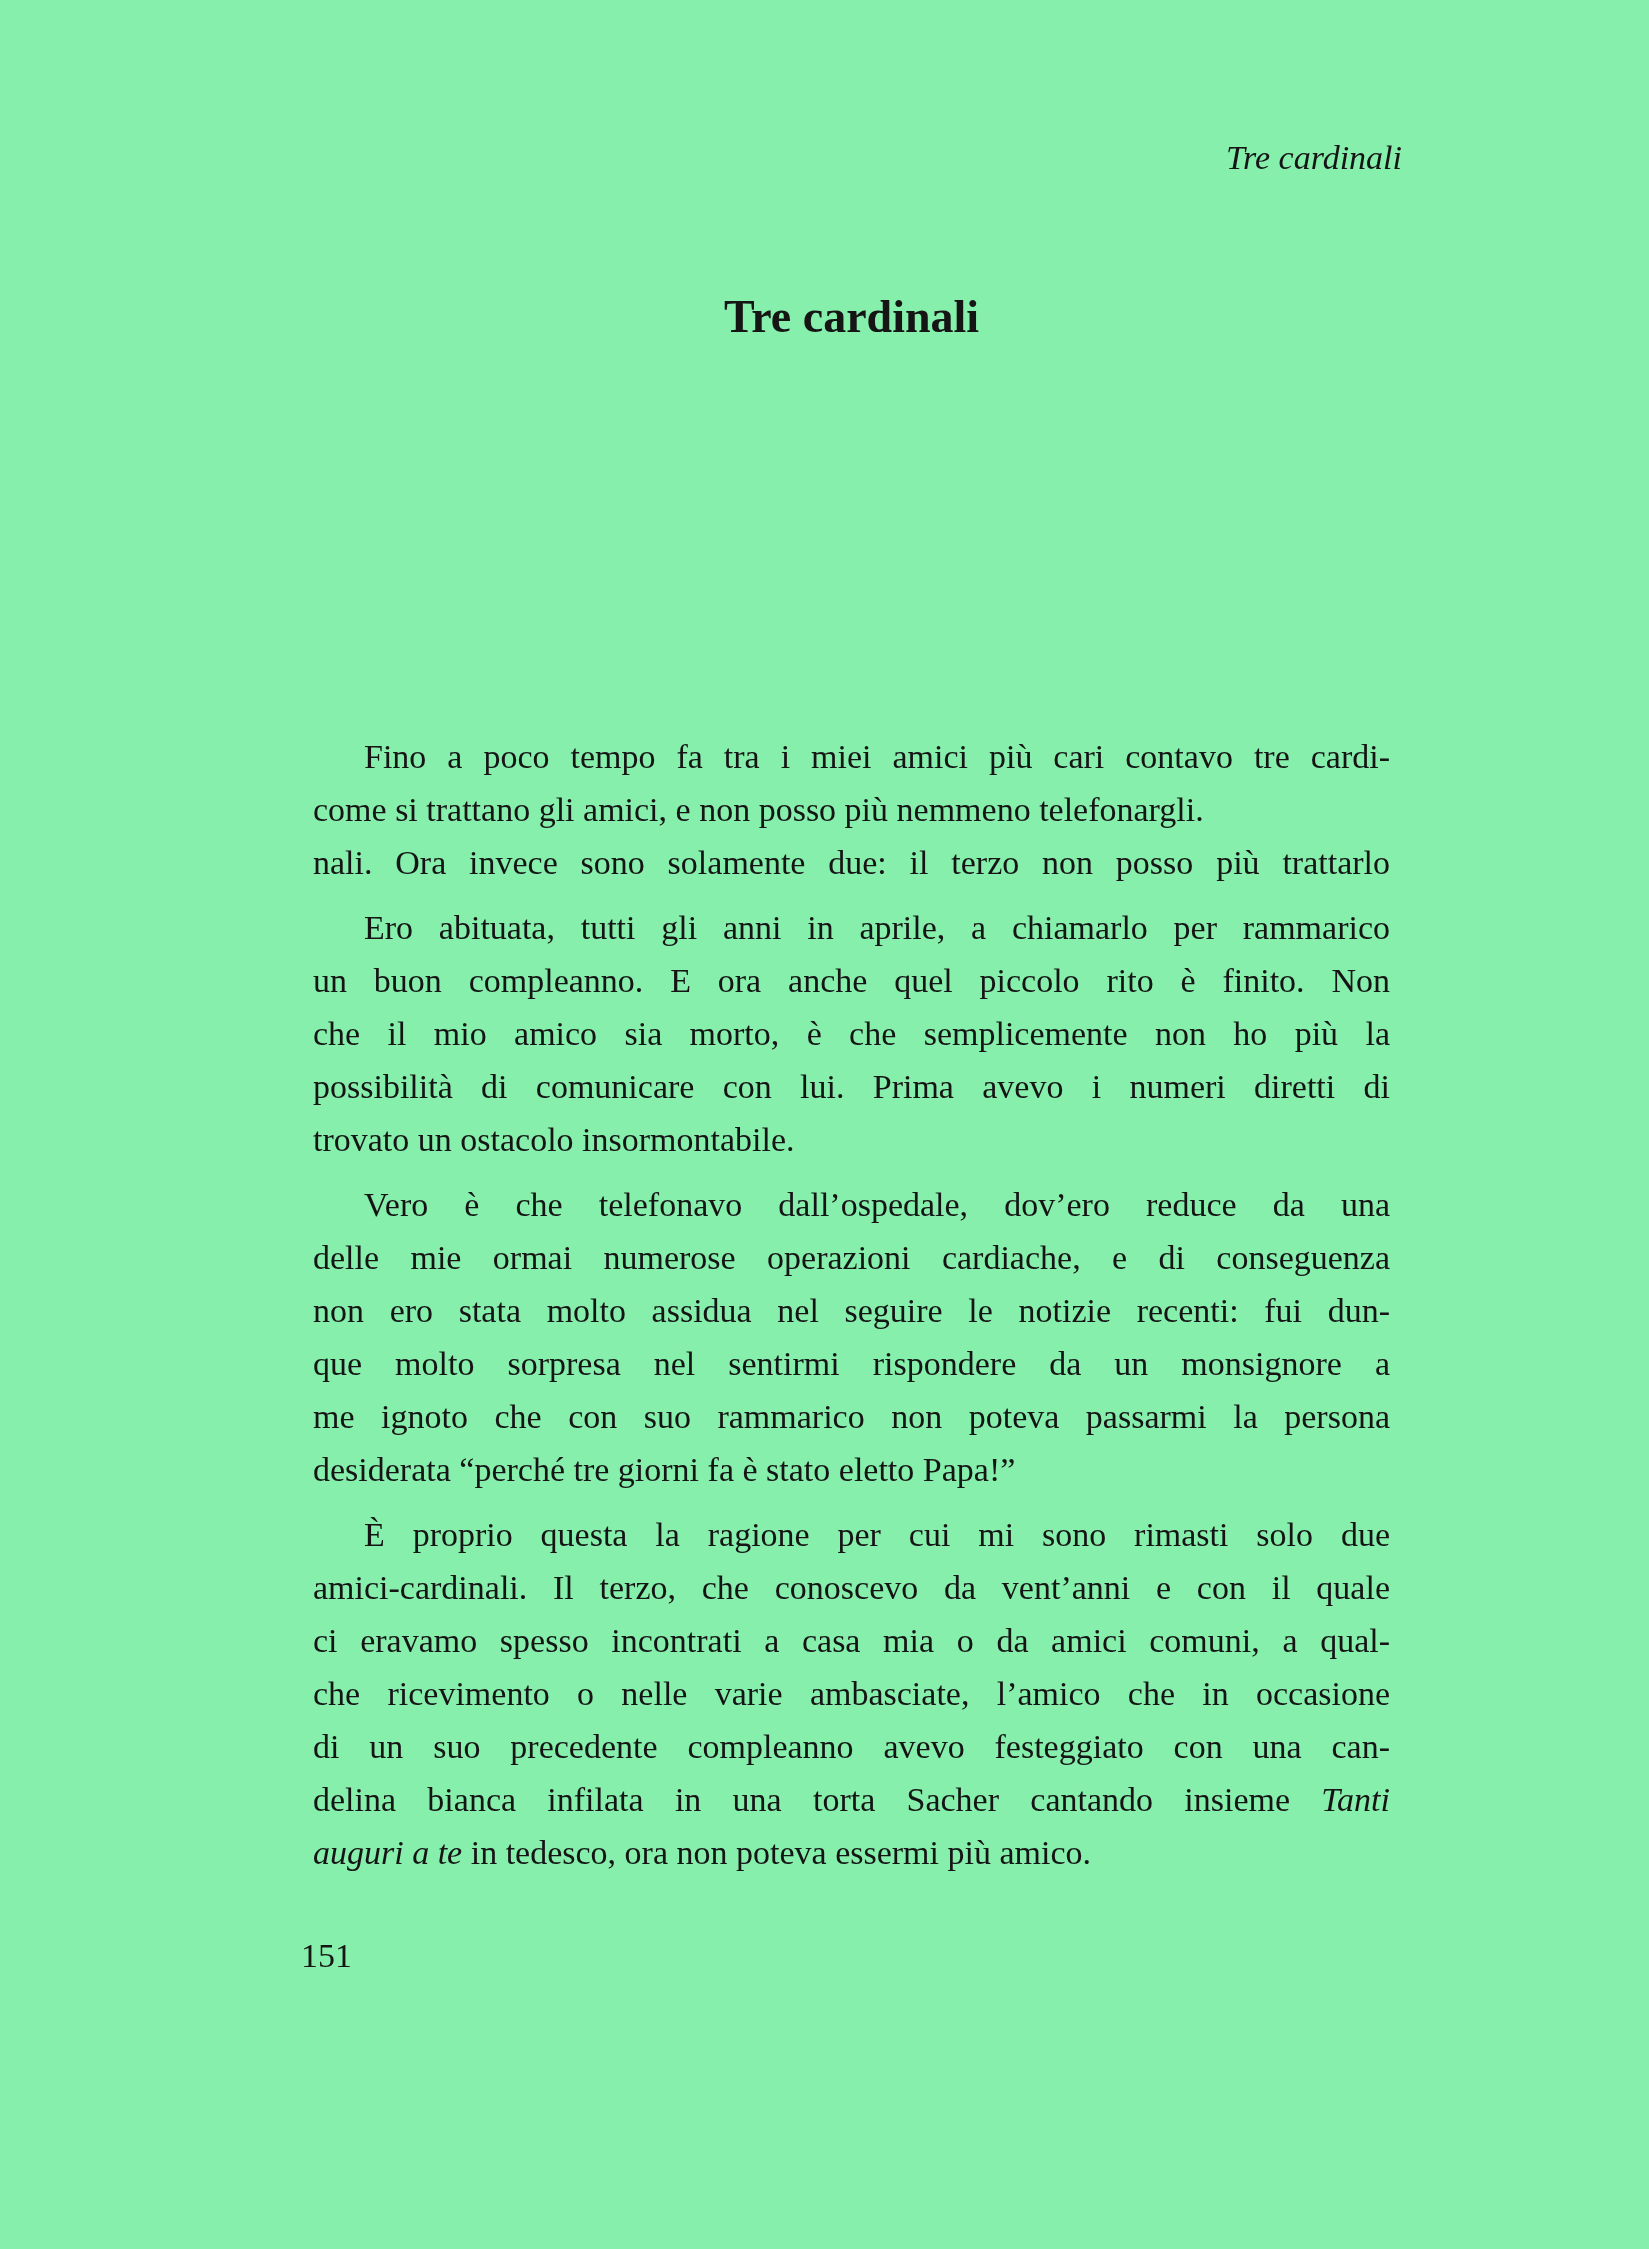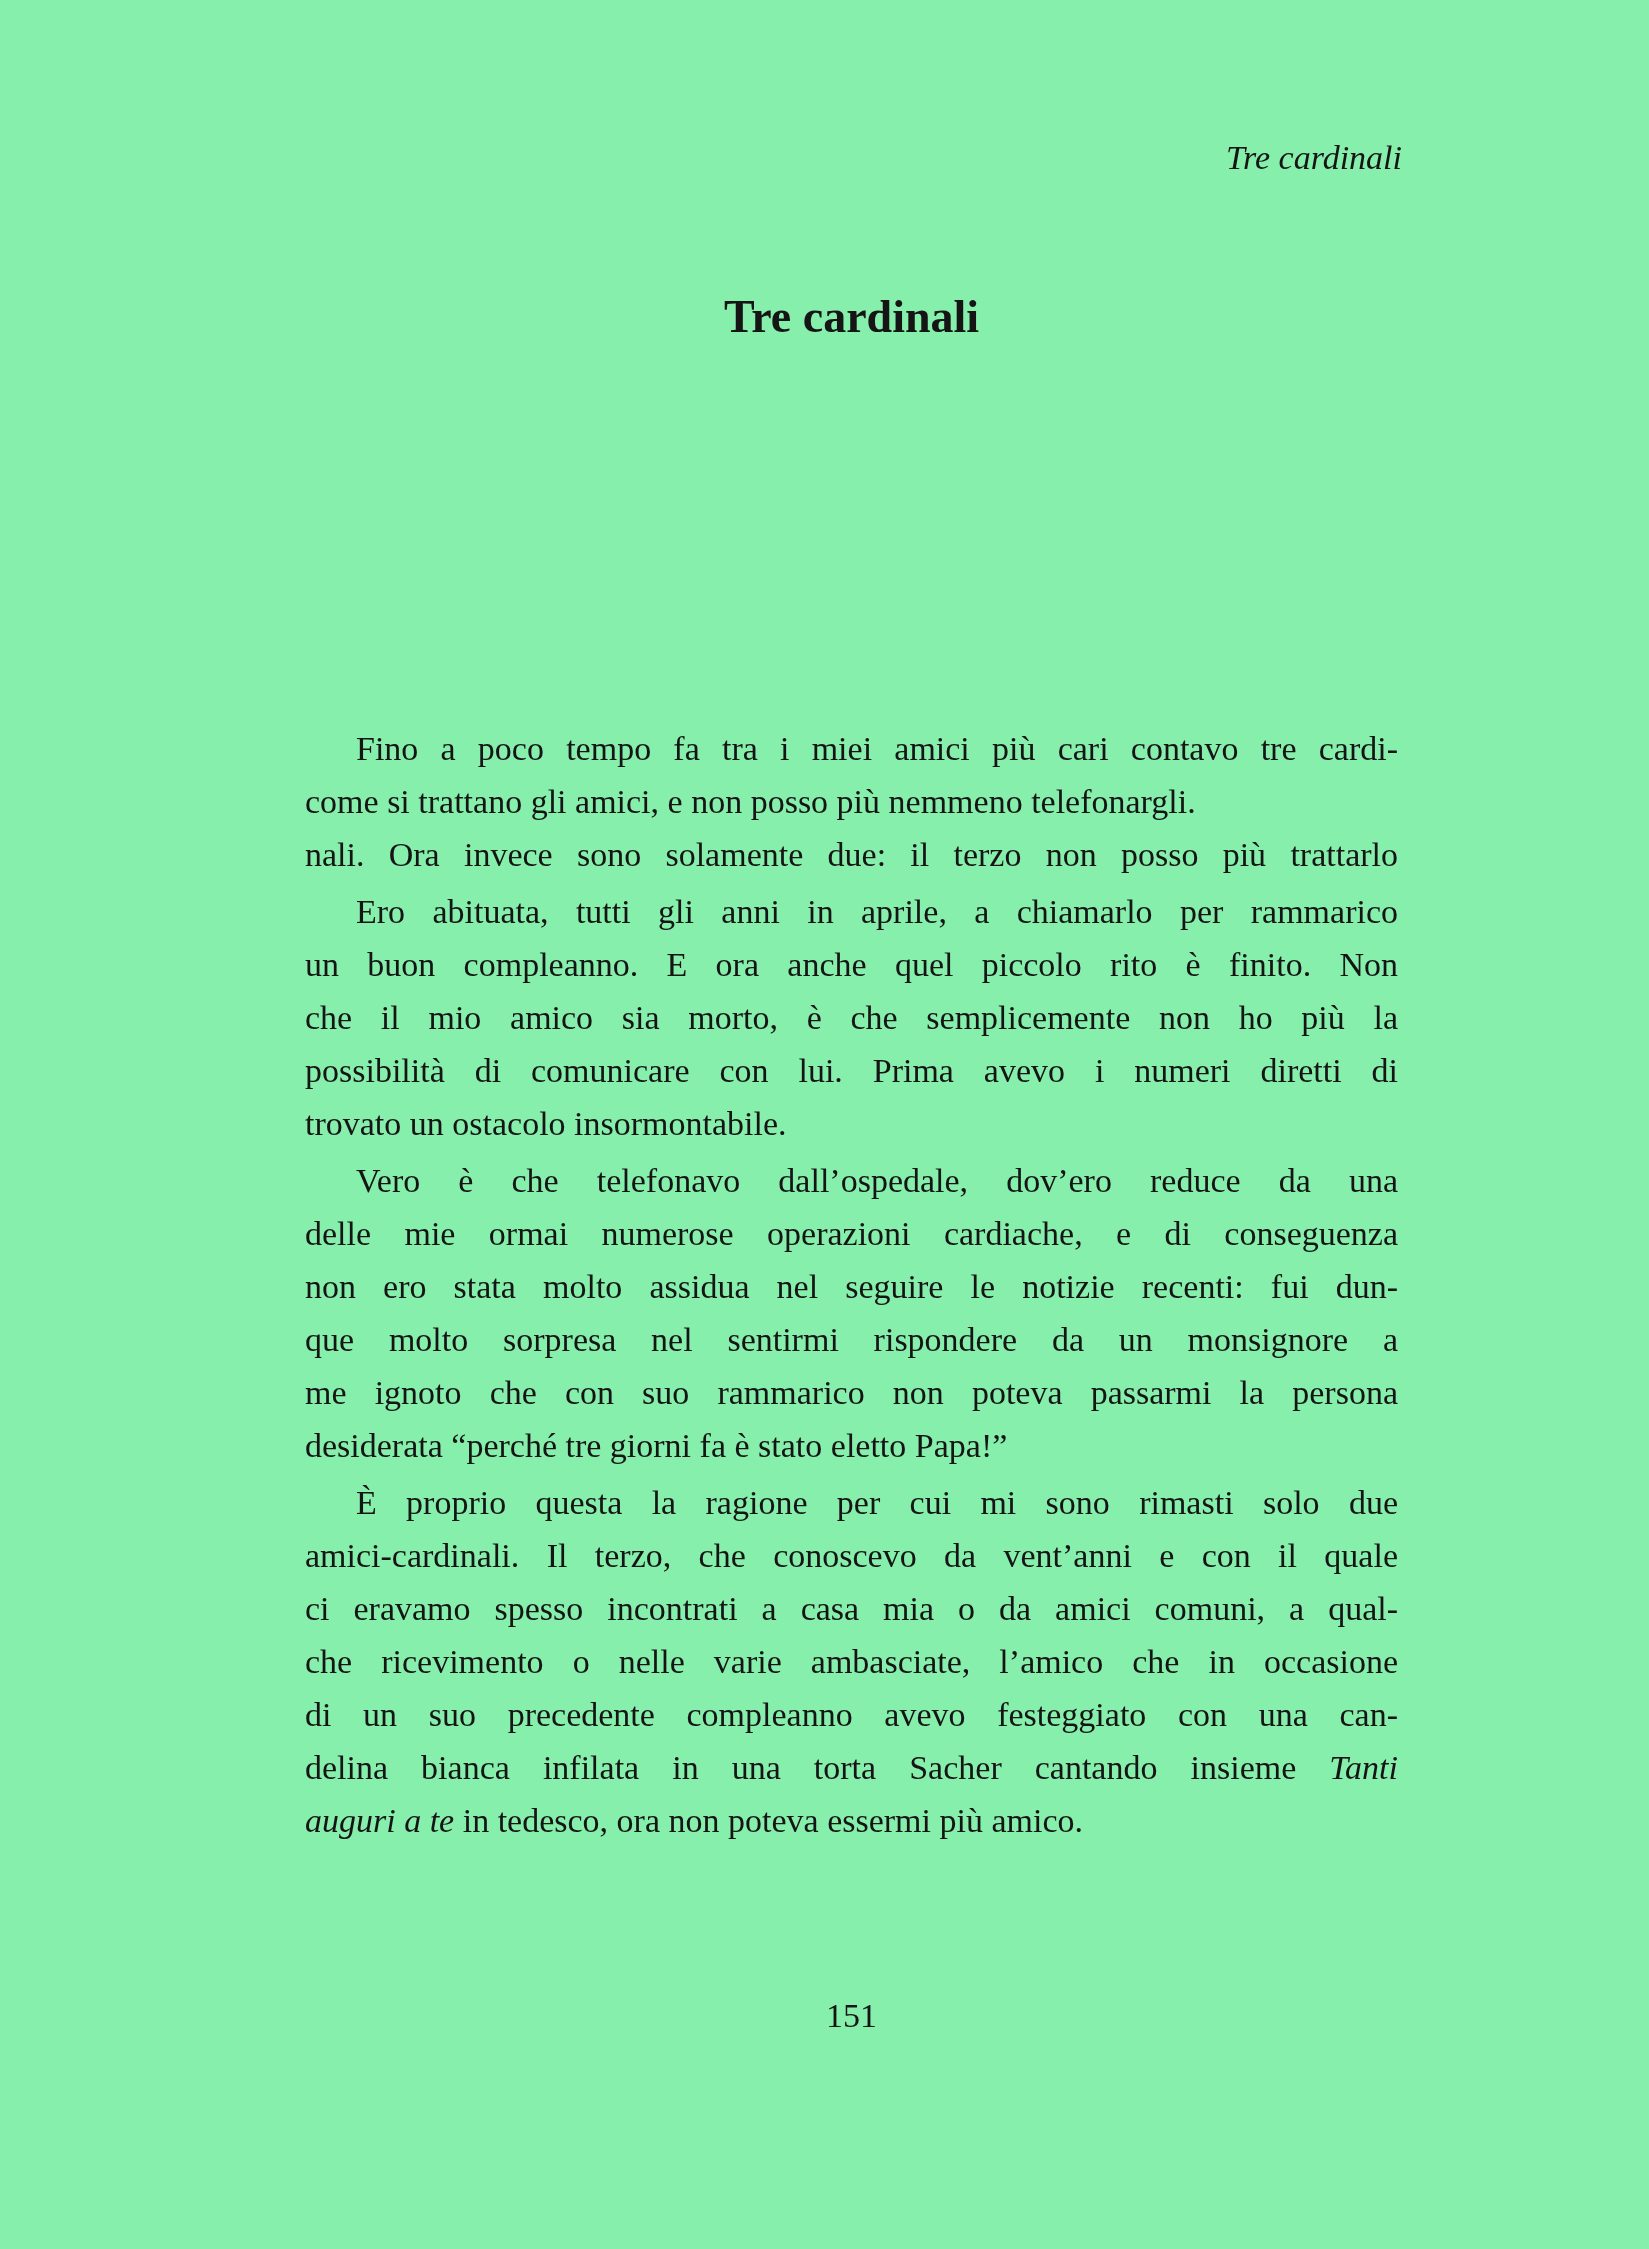--- a/index.html
+++ b/index.html
@@ -39,37 +39,36 @@
     white-space: nowrap;
   }
   .body-text {
     position: absolute;
     top: 718px;
     left: 301px;
     width: 1101px;
     font-size: 34px;
     line-height: 53px;
   }
-  .para { margin: 4px; }
+  .para { margin: 12px; }
   .line {
     text-align: justify;
     text-align-last: justify;
   }
   .line.last {
     text-align-last: auto;
   }
   .line.first {
     text-indent: 51px;
   }
   .page-number {
     position: absolute;
-    top: 1999px;
+    top: 1939px;
     left: 301px;
     width: 1101px;
-    text-align: center;
     font-size: 34px;
     line-height: 1;
   }
 </style>
 </head>
 <body>
 
 <div class="page">
 
   <div class="running-header">Tre cardinali</div>

